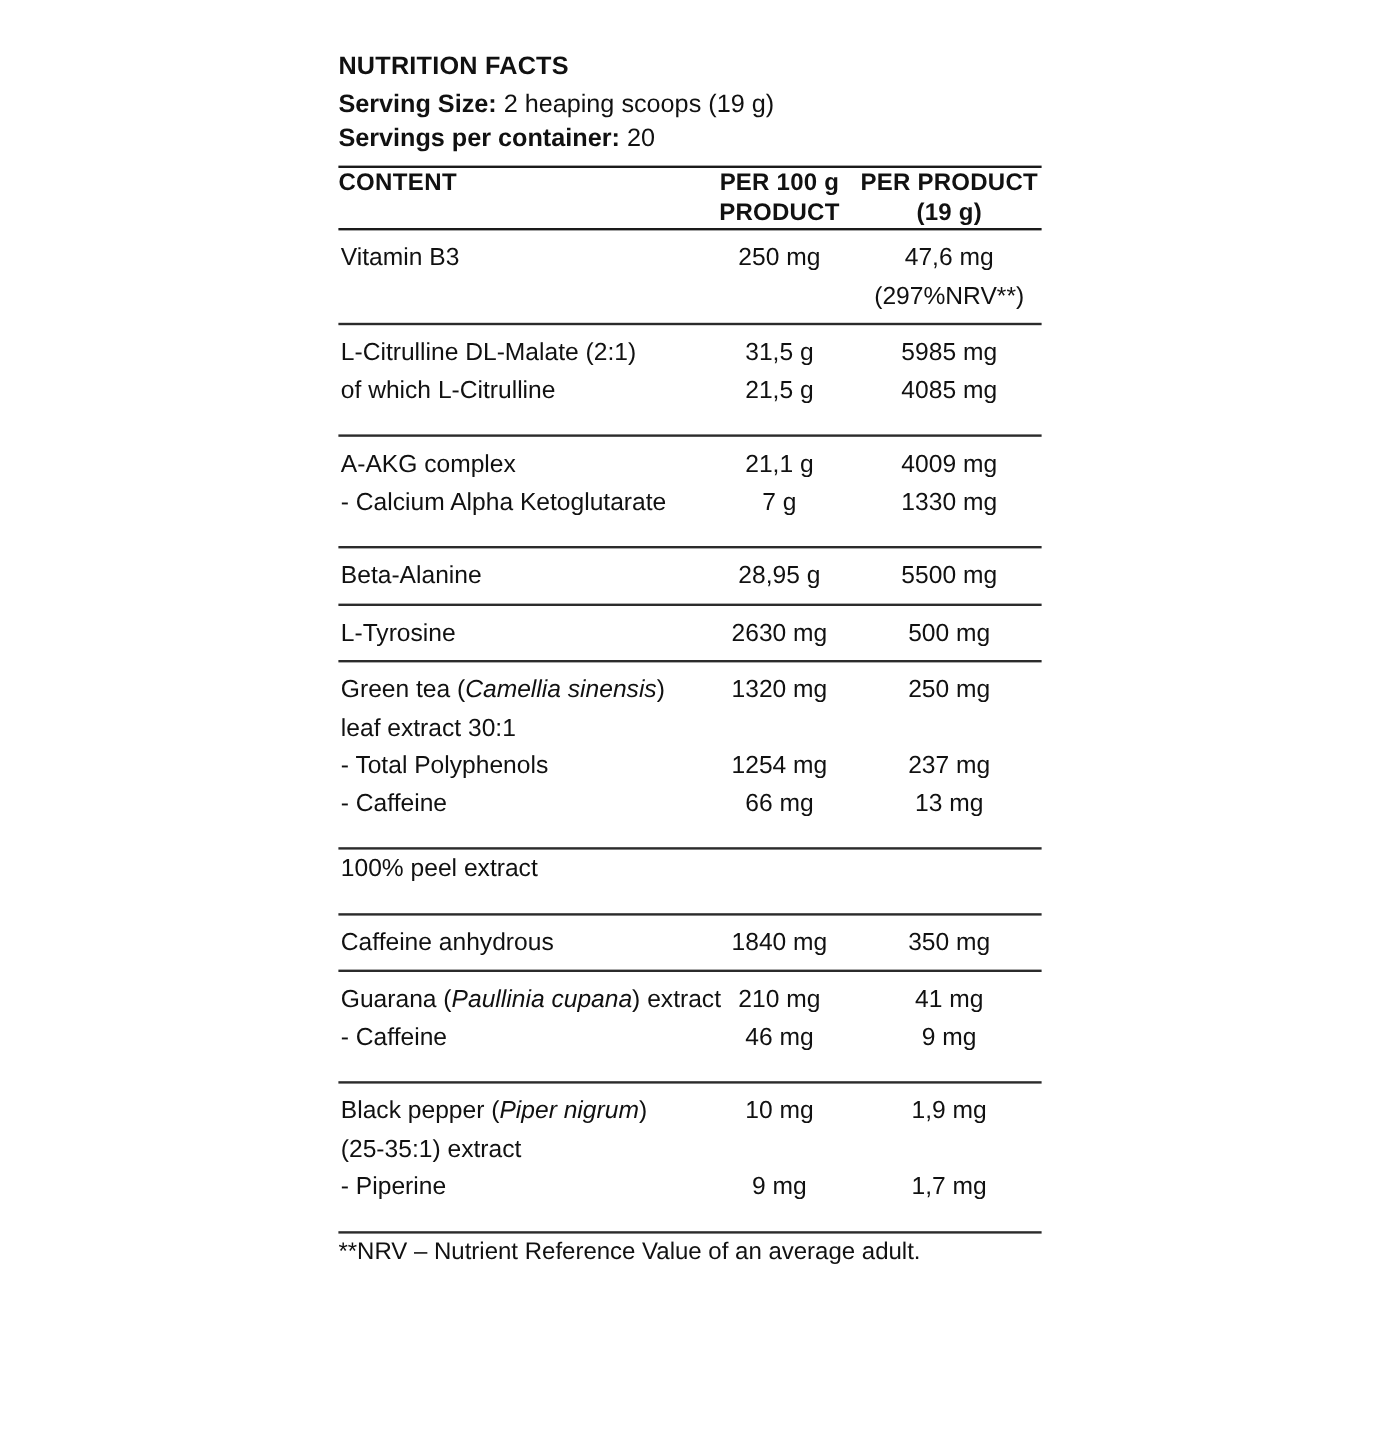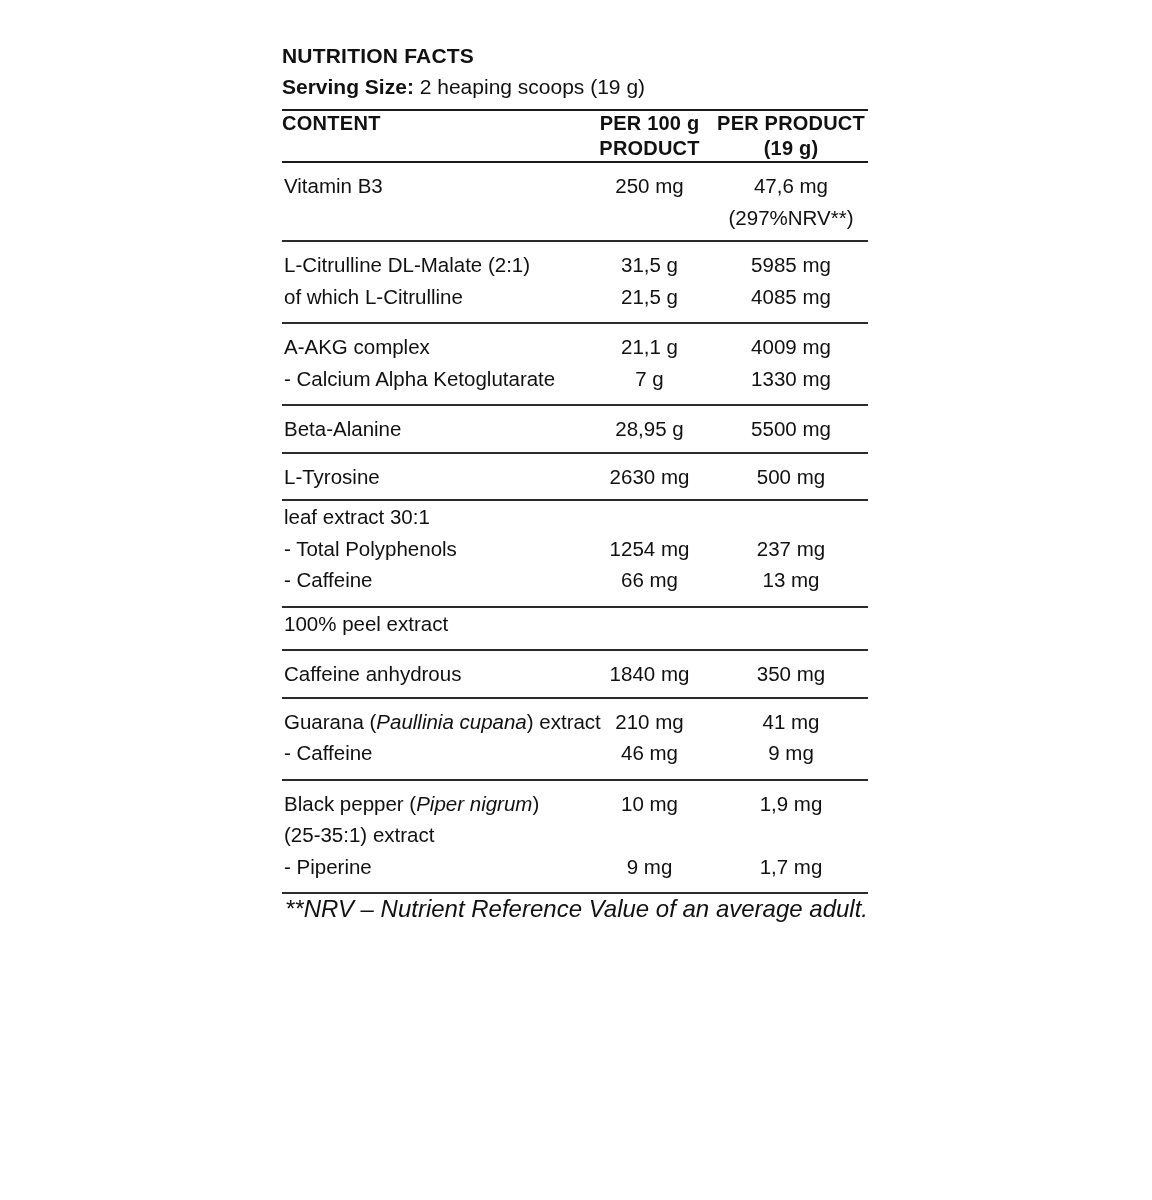--- a/index.html
+++ b/index.html
@@ -101,49 +101,52 @@
   tbody.grp td.name {
     text-align: left;
     white-space: nowrap;
     padding-left: 2px;
   }
   tbody.grp td.num {
     text-align: center;
     white-space: nowrap;
   }
   tbody.grp tr.first > td { padding-top: 7px; }
-  tbody.grp tr.last  > td { padding-bottom: 10px; }
+  tbody.grp tr.last  > td { padding-bottom: 21px; }
   tbody.grp tr.single > td { padding-top: 7px; padding-bottom: 7px; }
 
   td.sep-cell { padding: 0; }
 
   .sci { font-style: italic; }
 
   
   .footnote {
-    font-size: 24px;
+    font-size: 20px;
     line-height: 30px;
-    text-align: right;
+    text-align: left;
     padding-top: 6px;
     white-space: nowrap;
-    font-style: italic;
   }
 </style>
 </head>
 <body>
 
 <div id="label-root">
 
   <div class="panel-title">NUTRITION FACTS</div>
 
   <div class="serving-line">
     <span class="lbl">Serving Size:</span>
     <span class="val">2 heaping scoops (19 g)</span>
   </div>
 
+  <div class="serving-line">
+    <span class="lbl">Servings per container:</span>
+    <span class="val">20</span>
+  </div>
 
   <hr class="rule rule-top">
 
   <table class="nf">
     <colgroup>
       <col class="c-content">
       <col class="c-per100">
       <col class="c-serving">
     </colgroup>
 
@@ -243,20 +246,25 @@
         </tr>
       </tbody>
       <tbody>
         <tr>
           <td class="sep-cell" colspan="3">
             <hr class="rule thin">
           </td>
         </tr>
       </tbody>
       <tbody class="grp">
+        <tr class="first">
+          <td class="name"><span>Green tea (</span><span class="sci">Camellia sinensis</span><span>)</span></td>
+          <td class="num">1320 mg</td>
+          <td class="num">250 mg</td>
+        </tr>
         <tr>
           <td class="name">leaf extract 30:1</td>
           <td class="num"></td>
           <td class="num"></td>
         </tr>
         <tr>
           <td class="name">- Total Polyphenols</td>
           <td class="num">1254 mg</td>
           <td class="num">237 mg</td>
         </tr>

